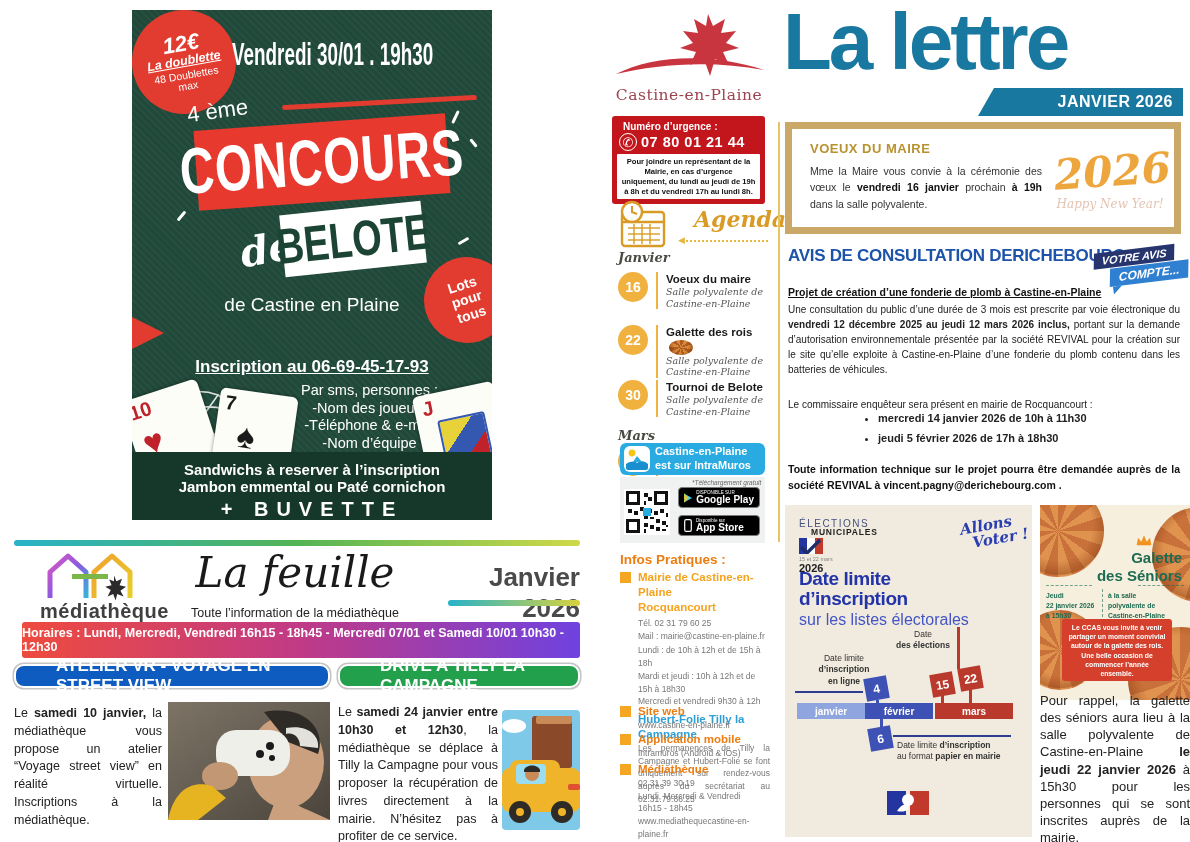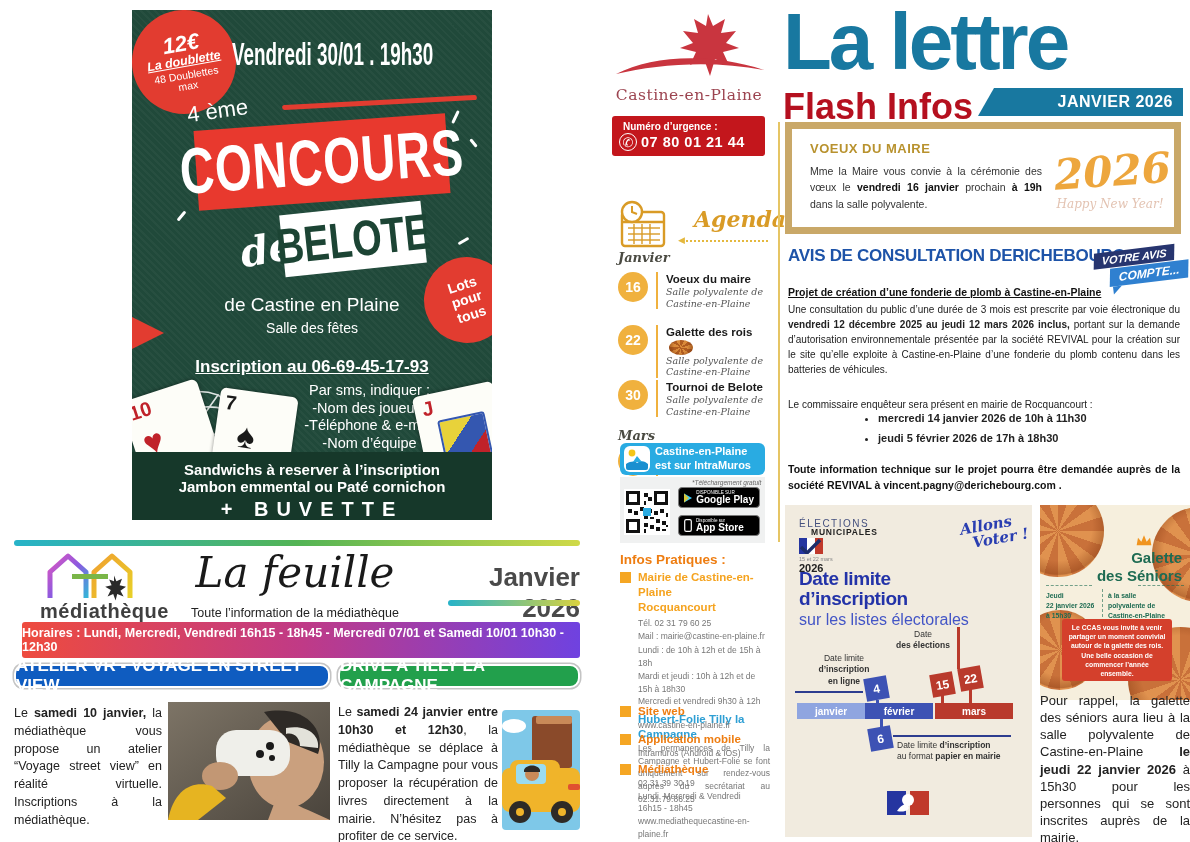--- a/index.html
+++ b/index.html
@@ -32,21 +32,21 @@
   .pcard .rk{position:absolute;top:4px;left:6px;font-weight:bold;font-size:20px;line-height:1;}
   .pcard .st{position:absolute;font-size:34px;line-height:1;}
   #poster-footer{left:0;top:442px;width:360px;height:68px;background:#16382a;padding-top:9px;box-sizing:border-box;z-index:5;}
 
   
   .gradbar{height:6px;border-radius:3px;}
   #horaires-bar{left:22px;top:622px;width:558px;height:36px;border-radius:3px;
     background:linear-gradient(90deg,#ee4b3e,#c03a86,#6f42e0);display:flex;align-items:center;justify-content:center;
     color:#fff;font-weight:bold;font-size:12.5px;}
   .art-head{height:24px;border-radius:10px;border:2px solid #fff;box-shadow:0 0 0 1.5px #c4c4c4;
-    display:flex;align-items:center;justify-content:center;color:#fff;font-weight:bold;font-size:17px;box-sizing:border-box;}
+    display:flex;align-items:center;justify-content:center;color:#fff;font-weight:bold;font-size:17px;box-sizing:border-box;padding-left:40px;}
 
   
   #urgence{left:612px;top:116px;width:153px;background:#c3161c;border-radius:3px;padding:5px 5px 5px 5px;box-sizing:border-box;color:#fff;}
   #urgence .note{background:#fff;color:#111;font-weight:bold;font-size:7.6px;line-height:1.3;padding:3px 4px;margin-top:3px;border-radius:1px;}
   .ag-circle{width:30px;height:30px;border-radius:50%;background:#f0b13e;color:#fff;font-weight:bold;font-size:14px;
     display:flex;align-items:center;justify-content:center;flex:none;}
   .ag-row{position:absolute;left:618px;width:160px;display:flex;gap:8px;}
   .ag-line{width:2px;background:#f0b13e;flex:none;}
   .ag-title{font-weight:bold;font-size:11.5px;color:#1a1a1a;line-height:1.25;}
   .ag-place{font-family:"DejaVu Serif",serif;font-style:italic;font-size:9.5px;color:#555;line-height:1.2;}
@@ -109,34 +109,33 @@
     <div class="abs" style="left:150px;top:90px;width:195px;height:5px;background:#e23c30;border-radius:3px;transform:rotate(-3deg)"></div>
     <div class="abs" style="left:55px;top:88px;font-size:22px;transform:rotate(-8deg)">4 ème</div>
     <div id="concours-box" class="abs">
       <span>CONCOURS</span>
     </div>
     <div class="abs ser i b" style="left:108px;top:215px;font-size:40px;transform:rotate(-10deg)">de</div>
     <div id="belote-box" class="abs">
       <span>BELOTE</span>
     </div>
     <div class="abs ctr" style="left:0;top:284px;width:360px;font-size:19px">de Castine en Plaine</div>
-    <div class="abs ctr" style="left:0;top:310px;width:360px;font-size:14px">Salle des fêtes</div>
     <div id="lots-circle" class="abs">
       <span>Lots</span>
       <span>pour</span>
       <span>tous</span>
     </div>
     <div class="abs" style="left:-18px;top:298px;width:50px;height:50px;background:#e23c30;clip-path:polygon(0 0,100% 50%,0 100%)"></div>
     <div class="spark" style="left:322px;top:100px;width:3px;height:14px;transform:rotate(25deg)"></div>
     <div class="spark" style="left:340px;top:128px;width:3px;height:10px;transform:rotate(-40deg)"></div>
     <div class="spark" style="left:48px;top:200px;width:3px;height:12px;transform:rotate(40deg)"></div>
     <div class="spark" style="left:330px;top:225px;width:3px;height:12px;transform:rotate(60deg)"></div>
     <div class="abs b ctr" style="left:20px;top:347px;width:320px;font-size:17px;text-decoration:underline">Inscription au  06-69-45-17-93</div>
     <div class="abs ctr" style="left:150px;top:372px;width:175px;font-size:14.5px;line-height:1.22">
-      <div>Par sms, indiquer :</div>
+      <div>Par sms, personnes :</div>
       <div>-Nom des joueurs</div>
       <div>-Téléphone &amp; e-mail</div>
       <div>-Nom d’équipe</div>
     </div>
     <svg class="abs" style="left:8px;top:365px" width="150" height="85" viewBox="0 0 150 85">
       <g fill="none" stroke="#fff" stroke-width="1.6" opacity=".85" stroke-linecap="round">
         <path d="M12 40 C30 18 55 12 78 20"></path>
         <path d="M20 55 C38 35 60 28 85 34"></path>
         <path d="M78 20 L104 40 L84 66 L58 48 Z"></path>
         <path d="M30 70 C45 60 60 58 74 62"></path>
@@ -249,20 +248,21 @@
     <path d="M4 62 C40 44 96 40 152 58 C100 48 46 52 4 62 Z" fill="#c9353f"></path>
   </svg>
   <div class="abs ser ctr" style="left:608px;top:86px;width:162px;font-size:15.5px;color:#9c4450;letter-spacing:.5px">Castine-en-Plaine</div>
 
   <div id="urgence" class="abs">
     <div class="b" style="font-size:10px;padding-left:6px">Numéro d’urgence :</div>
     <div style="display:flex;align-items:center;gap:4px;padding-left:2px;margin-top:1px">
       <span style="font-size:13px;border:1.4px solid #fff;border-radius:50%;width:16px;height:16px;display:flex;align-items:center;justify-content:center">✆</span>
       <span class="b" style="font-size:14.5px;letter-spacing:.5px">07 80 01 21 44</span>
     </div>
+    <div class="note ctr">Pour joindre un représentant de la Mairie, en cas d’urgence uniquement, du lundi au jeudi de 19h à 8h et du vendredi 17h au lundi 8h.</div>
   </div>
 
   <svg class="abs" style="left:616px;top:200px" width="52" height="50" viewBox="0 0 52 50">
     <g fill="none" stroke="#d99b26" stroke-width="2.4">
       <rect x="6" y="12" width="42" height="34" rx="3"></rect>
       <line x1="6" y1="22" x2="48" y2="22"></line>
       <g stroke-width="1.4">
         <line x1="12" y1="28" x2="44" y2="28"></line>
           <line x1="12" y1="34" x2="44" y2="34"></line>
           <line x1="12" y1="40" x2="44" y2="40"></line>
@@ -407,21 +407,20 @@
     <div class="ip-h" style="color:#ee7d11">Médiathèque</div>
     <div class="ip-t">02 31 39 30 19</div>
     <div class="ip-t">Lundi, Mercredi &amp; Vendredi</div>
     <div class="ip-t">16h15 - 18h45</div>
     <div class="ip-t">www.mediathequecastine-en-plaine.fr</div>
   </div>
 
   <div class="abs" style="left:778px;top:122px;width:2px;height:420px;background:#e6c564"></div>
 
   <div id="lettre-title" class="abs">La lettre</div>
-  <div id="flash" class="abs">Flash Infos</div>
   <div id="banner" class="abs">
     <span>JANVIER 2026</span>
   </div>
 
   <div id="voeux" class="abs">
     <div class="abs b" style="left:18px;top:12px;font-size:13px;color:#b8922e;letter-spacing:.5px">VOEUX DU MAIRE</div>
     <div class="abs jst" style="left:18px;top:34px;width:232px;font-size:10.5px;line-height:1.55;color:#333">
       <span>Mme la Maire vous convie à la cérémonie des vœux le </span><span class="b" style="color:#111">vendredi 16 janvier</span><span> prochain </span><span class="b" style="color:#111">à 19h</span><span> dans la salle polyvalente.</span>
     </div>
     <div class="abs ser i b ctr" style="left:262px;top:18px;width:112px;font-size:42px;color:#eda63d;transform:rotate(-4deg)">2026</div>

